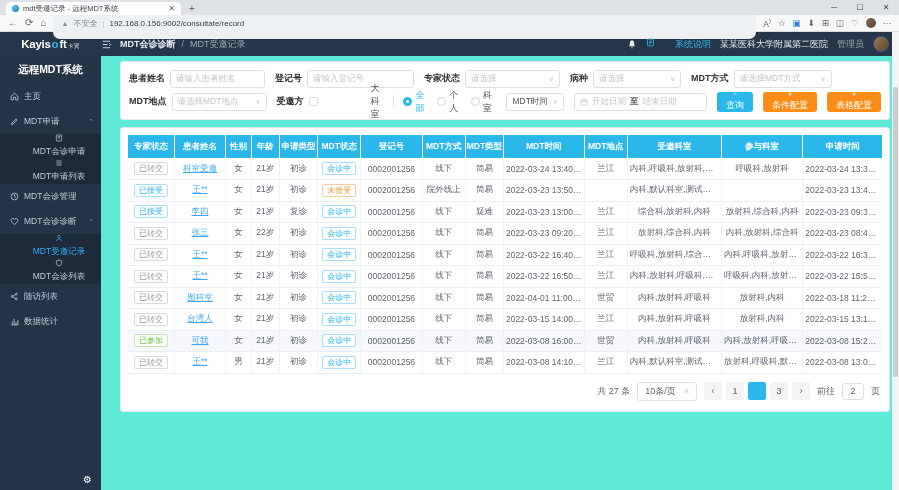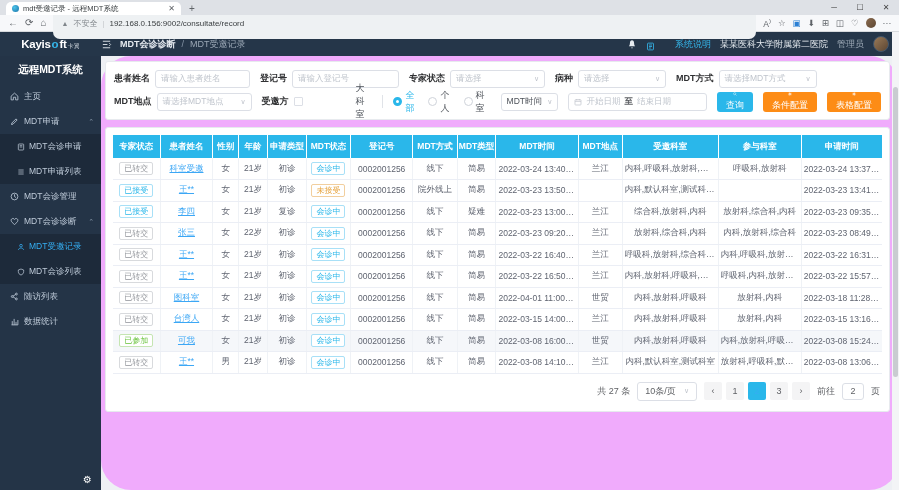--- a/index.html
+++ b/index.html
@@ -30,38 +30,38 @@
   .app-header{height:24px;background:#253649;display:flex;align-items:center;color:#cfd6dd;}
   .logo-area{width:101px;flex:none;display:flex;align-items:baseline;justify-content:center;gap:1px;}
   .logo-main{font-weight:bold;font-size:11.5px;color:#fff;letter-spacing:-.3px;}
   .logo-o{color:#35b6ea;font-weight:bold;font-size:11.5px;}
   .logo-suffix{font-size:6px;color:#cfd6dd;}
   .crumb-wrap{display:flex;align-items:center;gap:6px;margin-left:8px;}
   .crumb-a{color:#e6ebf0;font-weight:bold;}
   .crumb-sep{color:#8494a5;}
   .crumb-b{color:#9aa7b5;}
   .hdr-right{margin-left:auto;display:flex;align-items:center;gap:9px;padding-right:10px;}
-  .sys-help{color:#35b6ea;display:flex;align-items:flex-end;gap:20px;}
+  .sys-help{color:#35b6ea;display:flex;align-items:flex-start;gap:20px;}
   .hospital{color:#e6ebf0;}
   .role{color:#9fabb8;}
   .avatar{width:16px;height:16px;border-radius:50%;background:linear-gradient(135deg,#9a7a58,#5c4632);border:1px solid #46586d;}
   .icon-svg{display:inline-block;vertical-align:middle;}
 
   
   .sidebar{position:absolute;left:0;top:56px;bottom:0;width:101px;background:#243447;color:#bfcbd9;}
   .sys-title{font-weight:bold;color:#fff;font-size:10.5px;text-align:center;padding:7px 0 7px;}
   .nav-item{height:25px;display:flex;align-items:center;gap:5px;padding-left:10px;position:relative;font-size:8.5px;}
   .nav-item .chev{position:absolute;right:7px;font-size:7px;color:#8494a5;}
   .submenu{background:#1d2a3a;}
-  .sub-item{height:25px;display:flex;align-items:center;gap:4px;padding-left:17px;font-size:8.5px;}
+  .sub-item{height:25px;display:flex;align-items:center;gap:4px;padding-left:17px;font-size:8.5px;flex-direction:column;}
   .active, .active *{color:#35aef2 !important;}
   .gear{position:absolute;right:9px;bottom:5px;color:#fff;font-size:10px;}
 
   
-  .main{position:absolute;left:101px;top:56px;right:0;bottom:0;background:#f0abfc;padding:5px 9px 0 4px;border-radius:30px;}
+  .main{position:absolute;left:101px;top:56px;right:0;bottom:0;background:#5eead4;padding:5px 9px 0 19px;}
   .card{background:#fff;border:1px solid #e7eaee;border-radius:3px;}
   .filter-card{padding:5px 8px 6px;}
   .frow{display:flex;align-items:center;height:23px;gap:10px;}
   .fgroup{display:flex;align-items:center;gap:5px;}
   .flabel{font-weight:bold;color:#303133;white-space:nowrap;}
   .tbox{height:18px;border:1px solid #dcdfe6;border-radius:3px;display:flex;align-items:center;padding:0 5px;color:#bfc4cc;font-size:8.5px;background:#fff;white-space:nowrap;}
   .tbox .arrow{margin-left:auto;padding-left:5px;color:#c0c4cc;font-size:7px;}
   .chk{width:9px;height:9px;border:1px solid #dcdfe6;border-radius:1px;background:#fff;flex:none;}
   .divider-v{width:1px;height:13px;background:#e0e3e8;}
   .radio{display:flex;align-items:center;gap:3px;color:#4c5158;}

